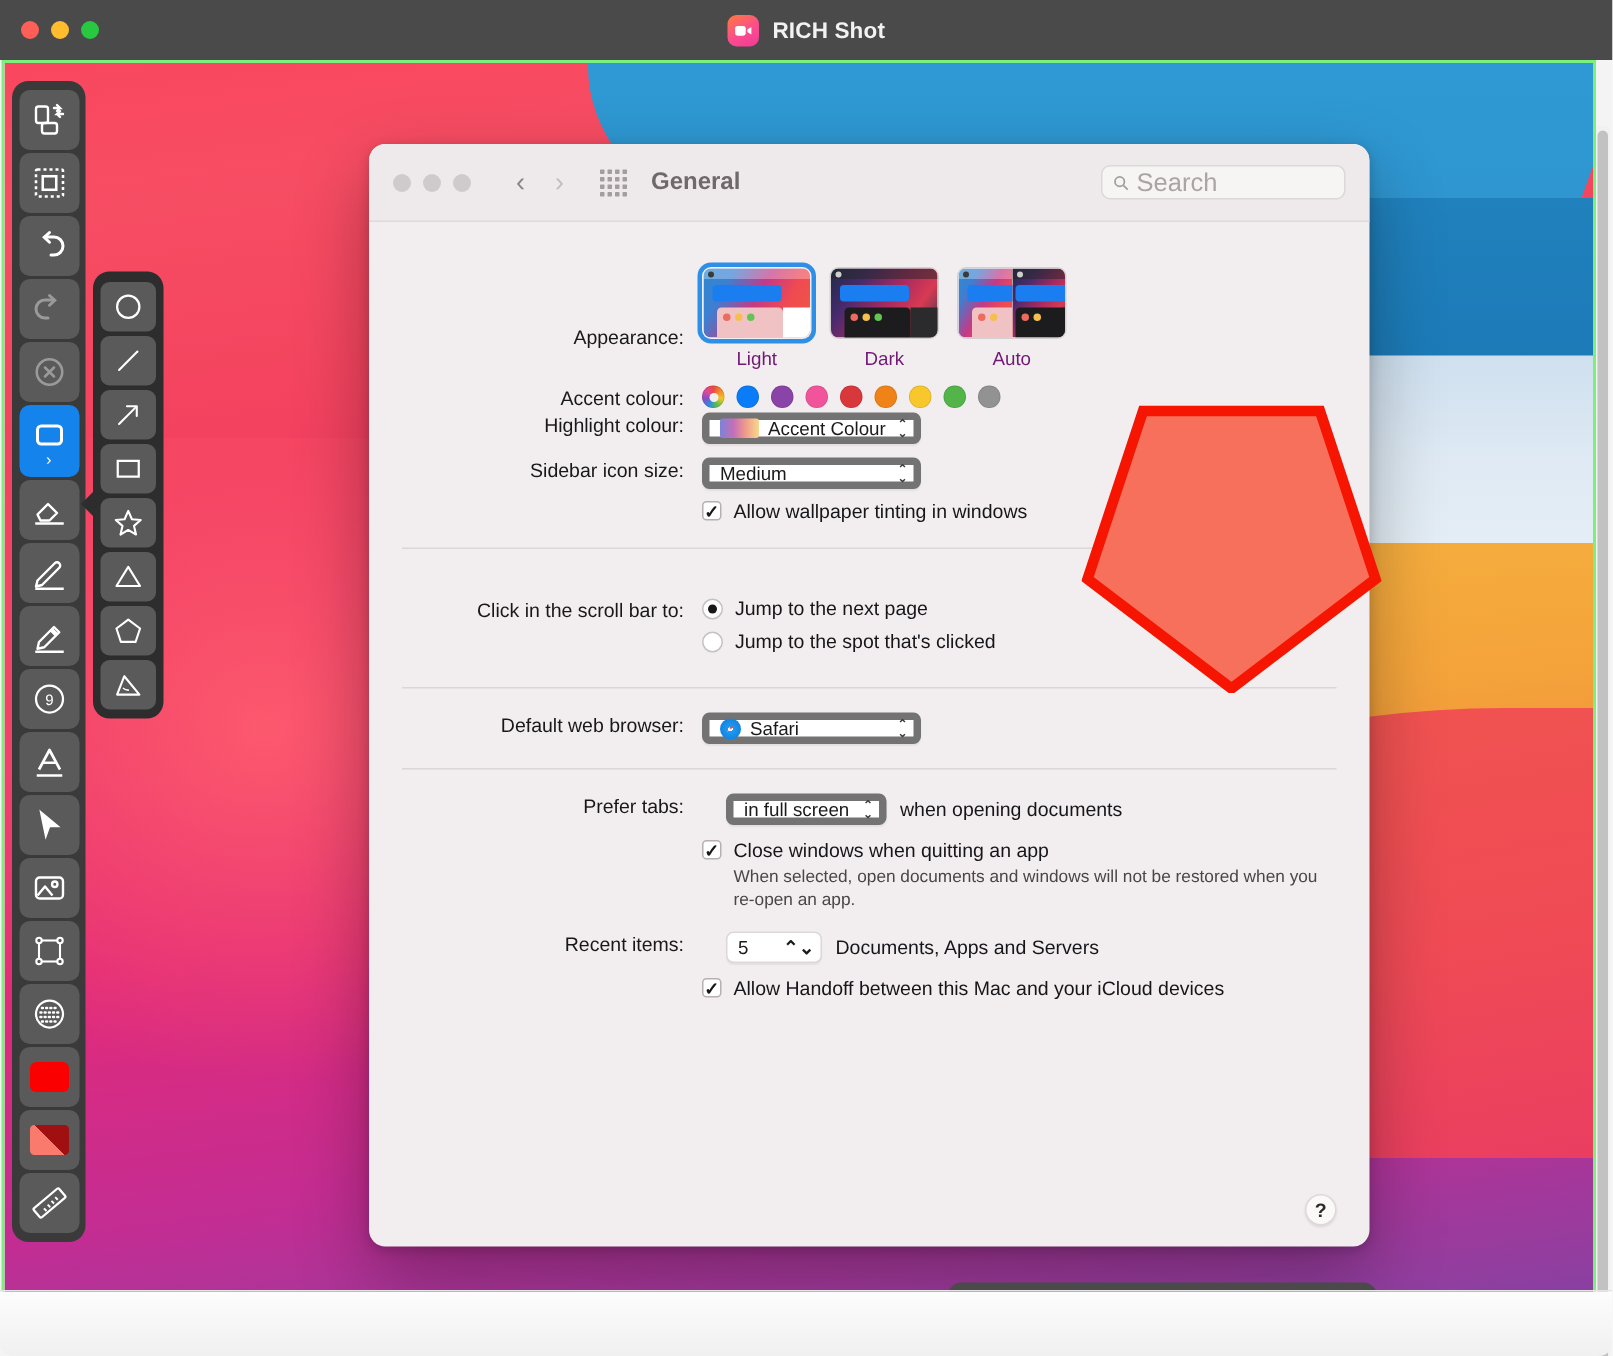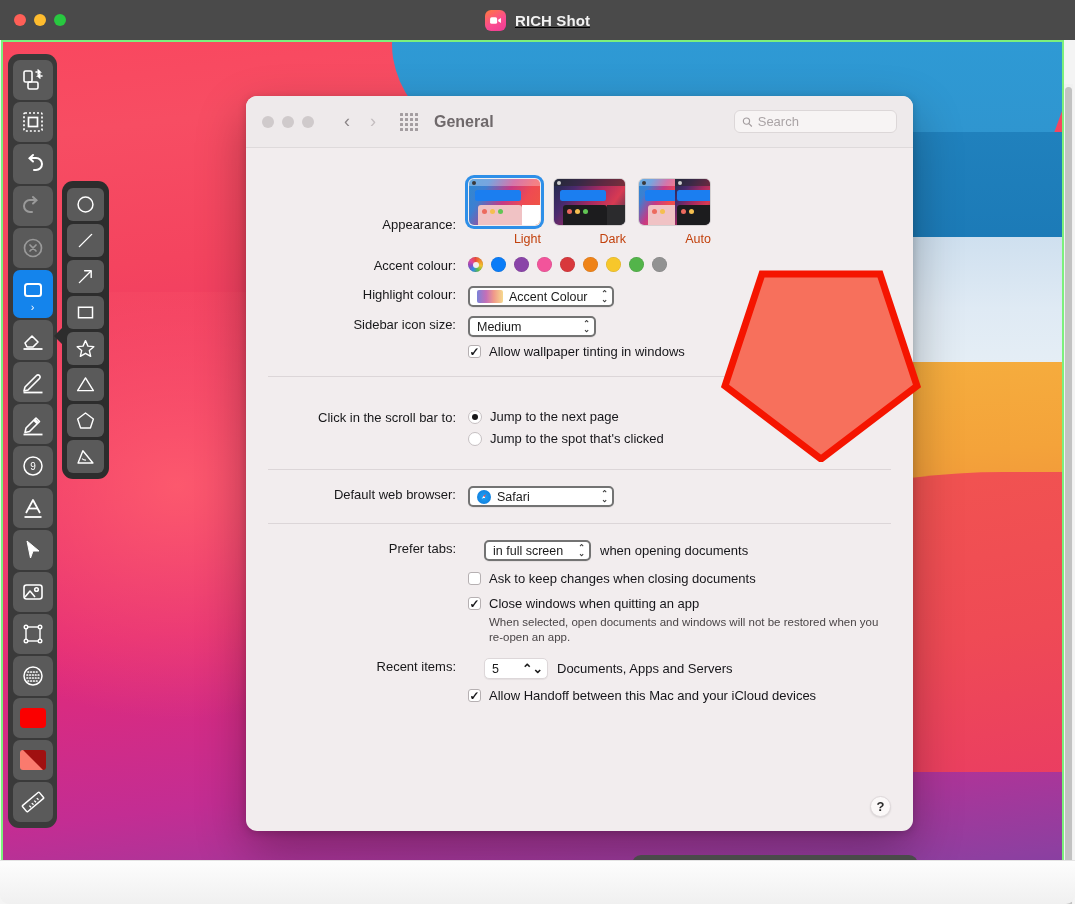--- a/index.html
+++ b/index.html
@@ -18,21 +18,21 @@
   .titlebar {
     position: absolute; left: 0; top: 0; width: 1075px; height: 40px;
     background: #4a4a4a;
     display: flex; align-items: center; justify-content: center;
   }
   .traffic { position: absolute; left: 14px; top: 14px; display: flex; gap: 8px; }
   .tl { width: 12px; height: 12px; border-radius: 50%; }
   .tl.red { background: #ff5f57; }
   .tl.yellow { background: #febc2e; }
   .tl.green { background: #28c840; }
-  .app-title-wrap { display: flex; align-items: center; gap: 9px; text-decoration: underline; }
+  .app-title-wrap { display: flex; align-items: center; gap: 9px; }
   .app-icon {
     width: 21px; height: 21px; border-radius: 6px;
     background: linear-gradient(150deg, #ff7a3d 0%, #fb4c8e 55%, #ef3b96 100%);
     display: flex; align-items: center; justify-content: center;
   }
   .app-icon svg { width: 13px; height: 13px; }
   .app-title { color: #f2f2f2; font-size: 15px; font-weight: 600; letter-spacing: .1px; }
 
   
   .canvas-outer {
@@ -160,21 +160,21 @@
   .grid-icon i { width: 3px; height: 3px; background: #a39da0; border-radius:.5px; display:block; }
   .prefs-title { margin-left: 16px; font-size: 16px; color: #6f696b; font-weight: 600; }
   .search-box {
     margin-left: auto; width: 163px; height: 23px;
     border: 1px solid #dcd7d8; border-radius: 6px; background: #f7f4f4;
     display: flex; align-items: center; padding: 0 7px; gap: 5px;
   }
   .search-box svg { width: 12px; height: 12px; color:#a29c9e; }
   .search-input {
     border: none; background: transparent; outline: none;
-    font-family: inherit; font-size: 13px; color: #a16207; width: 100%;
+    font-family: inherit; font-size: 17px; color: #a16207; width: 100%;
   }
   .search-input::placeholder { color: #aaa4a6; }
 
   .prefs-body { padding: 0 0 0 0; font-size: 13px; color: #1a1a1a; }
 
   .row { display: flex; align-items: flex-start; padding: 0 22px; }
   .row-label {
     width: 200px; text-align: right; padding-right: 12px;
     font-size: 13px; color: #18181a; line-height: 18px; flex: 0 0 200px;
   }
@@ -184,21 +184,21 @@
   .divider { height: 1px; background: #dcd6d8; margin: 0 22px; }
 
   
   .appearance-wrap { display: flex; gap: 12px; margin-top: -26px; }
   .appr { width: 73px; }
   .appr-thumb {
     width: 73px; height: 48px; border-radius: 6px; overflow: hidden;
     position: relative; border: 1px solid rgba(0,0,0,.12);
   }
   .appr.sel .appr-thumb { box-shadow: 0 0 0 3px #2e8fe8; border-color: transparent; }
-  .appr-cap { text-align: right; font-size: 12.5px; margin-top: 6px; color: #c2410c; }
+  .appr-cap { text-align: center; font-size: 12.5px; margin-top: 6px; color: #701a75; }
 
   .thumb-light-bg {
     position:absolute; inset:0;
     background:
       radial-gradient(ellipse at 85% 80%, #f0a24a 0 18%, transparent 19%),
       linear-gradient(120deg,#2d8ad2 0%, #3d7fd1 22%, #c43a86 48%, #ef4a52 70%, #f05a3e 100%);
   }
   .thumb-dark-bg {
     position:absolute; inset:0;
     background: linear-gradient(125deg,#1d2b4a 0%, #4a2a6e 26%, #a82a60 52%, #d83a52 74%, #27394f 100%);
@@ -228,21 +228,21 @@
   }
   .accent-dot.multi::after {
     content:''; position:absolute; left:4.5px; top:4.5px; width:6px; height:6px;
     border-radius:50%; background:#f2edee;
   }
 
   
   .popup {
     display: inline-flex; align-items: center; gap: 6px;
     height: 21px; padding: 0 5px 0 7px;
-    background: #fff; border: 2px solid #737373; border-radius: 5px;
+    background: #fff; border: 5px solid #737373; border-radius: 5px;
     box-shadow: 0 1px 1px rgba(0,0,0,.06);
     font-size: 12.5px; color: #1a1a1a;
   }
   .popup .caret { margin-left: auto; font-size: 10px; color: #3b3b3b; line-height: 1; letter-spacing:-1px;}
   .popup .caret b { display:block; font-size:8px; line-height:6px; }
   .hl-swatch {
     width: 26px; height: 13px; border-radius: 2px;
     background: linear-gradient(90deg,#7b82d8 0%, #c46fb8 35%, #f09a8a 65%, #f6d98e 100%);
   }
   .safari-ico {
@@ -488,38 +488,38 @@
                   <span class="accent-dot" style="background:#f2549b"></span>
                   <span class="accent-dot" style="background:#d8383c"></span>
                   <span class="accent-dot" style="background:#ef8318"></span>
                   <span class="accent-dot" style="background:#f7c72b"></span>
                   <span class="accent-dot" style="background:#53b44a"></span>
                   <span class="accent-dot" style="background:#929292"></span>
                 </div>
               </div>
             </div>
 
-            <div class="row" style="margin-top:11px">
+            <div class="row" style="">
               <div class="row-label">Highlight colour:</div>
               <div class="row-ctl">
                 <div class="popup" style="width:146px">
                   <span class="hl-swatch"></span>
                   <span>Accent Colour</span>
                   <span class="caret">
                       <b>⌃</b>
                       <b>⌄</b>
                     </span>
                 </div>
               </div>
             </div>
 
             <div class="row" style="margin-top:9px">
               <div class="row-label">Sidebar icon size:</div>
               <div class="row-ctl">
-                <div class="popup" style="width:128px">
+                <div class="popup" style="width:146px">
                   <span>Medium</span>
                   <span class="caret">
                       <b>⌃</b>
                       <b>⌄</b>
                     </span>
                 </div>
               </div>
             </div>
 
             <div class="row" style="margin-top:7px">
@@ -582,29 +582,20 @@
                     <span class="caret">
                         <b>⌃</b>
                         <b>⌄</b>
                       </span>
                   </div>
                   <span class="opt-label">when opening documents</span>
                 </div>
               </div>
             </div>
 
-            <div class="row" style="margin-top:10px">
-              <div class="row-label"></div>
-              <div class="row-ctl">
-                <label class="opt" style="margin:0">
-                  <span class="cb"></span>
-                  <span class="opt-label">Ask to keep changes when closing documents</span>
-                </label>
-              </div>
-            </div>
 
             <div class="row" style="margin-top:9px">
               <div class="row-label"></div>
               <div class="row-ctl">
                 <label class="opt" style="margin:0">
                   <span class="cb on"></span>
                   <span class="opt-label">Close windows when quitting an app</span>
                 </label>
                 <div class="hint">When selected, open documents and windows will not be restored when you re-open an app.</div>
               </div>

